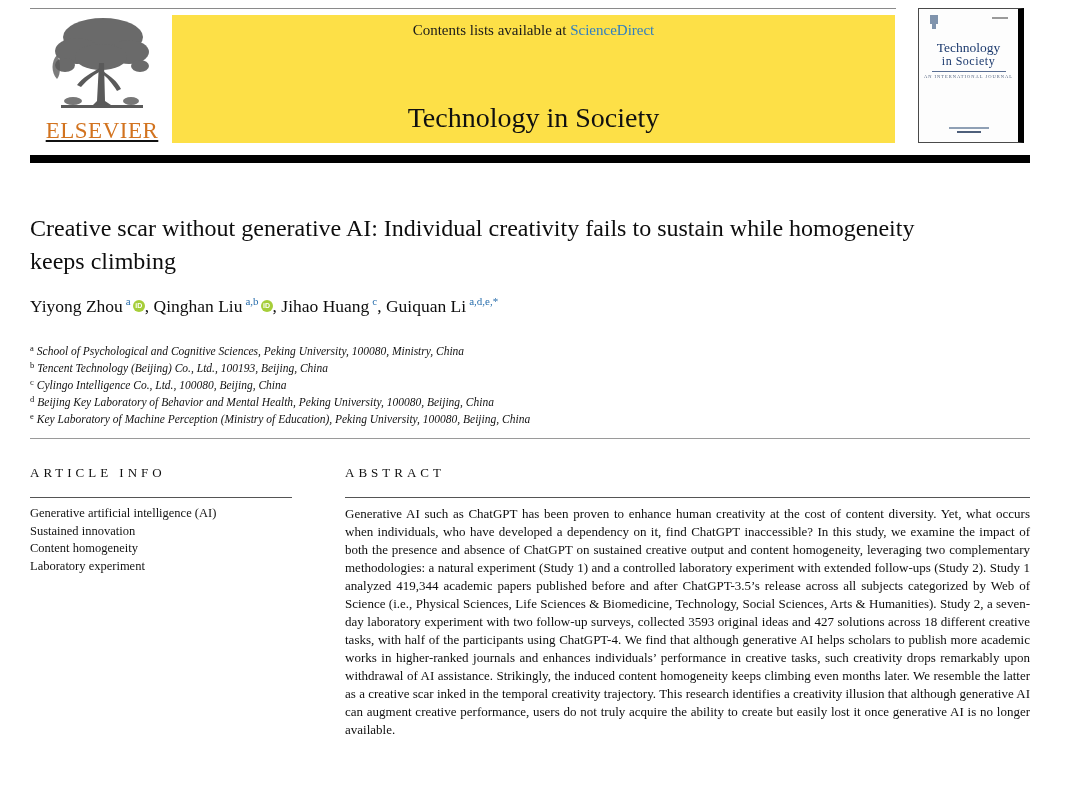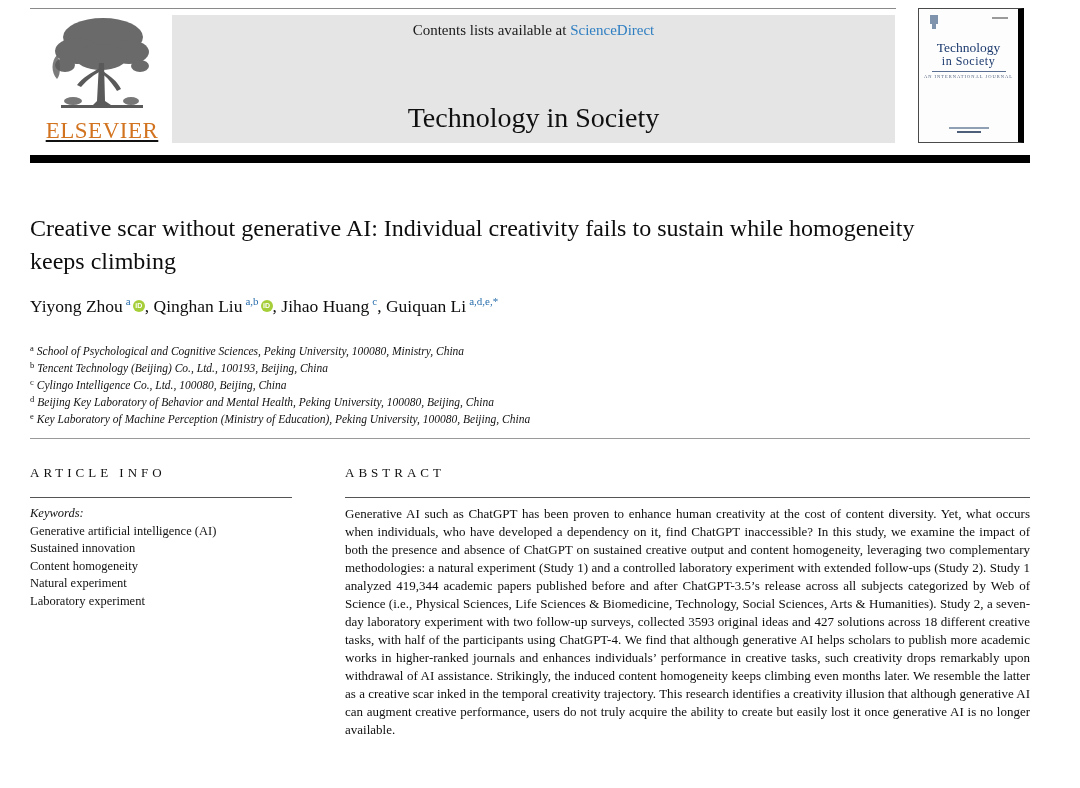--- a/index.html
+++ b/index.html
@@ -10,21 +10,21 @@
 
   
   .top-rule { left: 30px; top: 8px; width: 866px; height: 1px; background: #8a8a8a; }
 
   
   .logo-block { left: 33px; top: 13px; width: 138px; text-align: center; text-decoration: underline; }
   .logo-tree { display: block; margin: 0 auto; }
   .publisher-name { font-size: 23px; letter-spacing: 0.5px; color: #d2731f; margin-top: 1px; }
 
   
-  .banner { left: 172px; top: 15px; width: 723px; height: 128px; background: #e5e5e5;
+  .banner { left: 172px; top: 15px; width: 723px; height: 128px; background: #fde047;
     display: flex; flex-direction: column; align-items: center; justify-content: space-between;
     padding: 7px 0 9px 0; }
   .contents-line { font-size: 15px; color: #1a1a1a; }
   .link-blue { color: #2e7ec2; cursor: pointer; }
   .journal-title { font-size: 28px; color: #101010; }
   .homepage-line { font-family: "Liberation Sans", sans-serif; font-size: 15px; color: #222; }
 
   
   .cover-thumb { left: 918px; top: 8px; width: 106px; height: 135px; background: #fdfdfd;
     border: 1px solid #4a4a4a; border-right: 6px solid #000; padding-top: 5px; cursor: pointer; }
@@ -140,26 +140,24 @@
     <div class="affil-line"><span class="affil-sup">d</span><span>Beijing Key Laboratory of Behavior and Mental Health, Peking University, 100080, Beijing, China</span></div>
     <div class="affil-line"><span class="affil-sup">e</span><span>Key Laboratory of Machine Perception (Ministry of Education), Peking University, 100080, Beijing, China</span></div>
   </div>
 
 <div class="abs section-divider"></div>
 
 <div class="abs left-col">
   <div class="col-heading">ARTICLE INFO</div>
   <div class="sub-rule"></div>
   <div class="keywords-block">
-    <div class="keywords-label">Keywords:</div>
     <div id="keywords-list">
         <div>Generative artificial intelligence (AI)</div>
         <div>Sustained innovation</div>
         <div>Content homogeneity</div>
-        <div>Natural experiment</div>
         <div>Laboratory experiment</div>
       </div>
   </div>
 </div>
 
 <div class="abs right-col">
   <div class="col-heading">ABSTRACT</div>
   <div class="sub-rule"></div>
   <div class="abstract-text">Generative AI such as ChatGPT has been proven to enhance human creativity at the cost of content diversity. Yet, what occurs when individuals, who have developed a dependency on it, find ChatGPT inaccessible? In this study, we examine the impact of both the presence and absence of ChatGPT on sustained creative output and content homogeneity, leveraging two complementary methodologies: a natural experiment (Study 1) and a controlled laboratory experiment with extended follow-ups (Study 2). Study 1 analyzed 419,344 academic papers published before and after ChatGPT-3.5’s release across all subjects categorized by Web of Science (i.e., Physical Sciences, Life Sciences &amp; Biomedicine, Technology, Social Sciences, Arts &amp; Humanities). Study 2, a seven-day laboratory experiment with two follow-up surveys, collected 3593 original ideas and 427 solutions across 18 different creative tasks, with half of the participants using ChatGPT-4. We find that although generative AI helps scholars to publish more academic works in higher-ranked journals and enhances individuals’ performance in creative tasks, such creativity drops remarkably upon withdrawal of AI assistance. Strikingly, the induced content homogeneity keeps climbing even months later. We resemble the latter as a creative scar inked in the temporal creativity trajectory. This research identifies a creativity illusion that although generative AI can augment creative performance, users do not truly acquire the ability to create but easily lost it once generative AI is no longer available.</div>
 </div>

